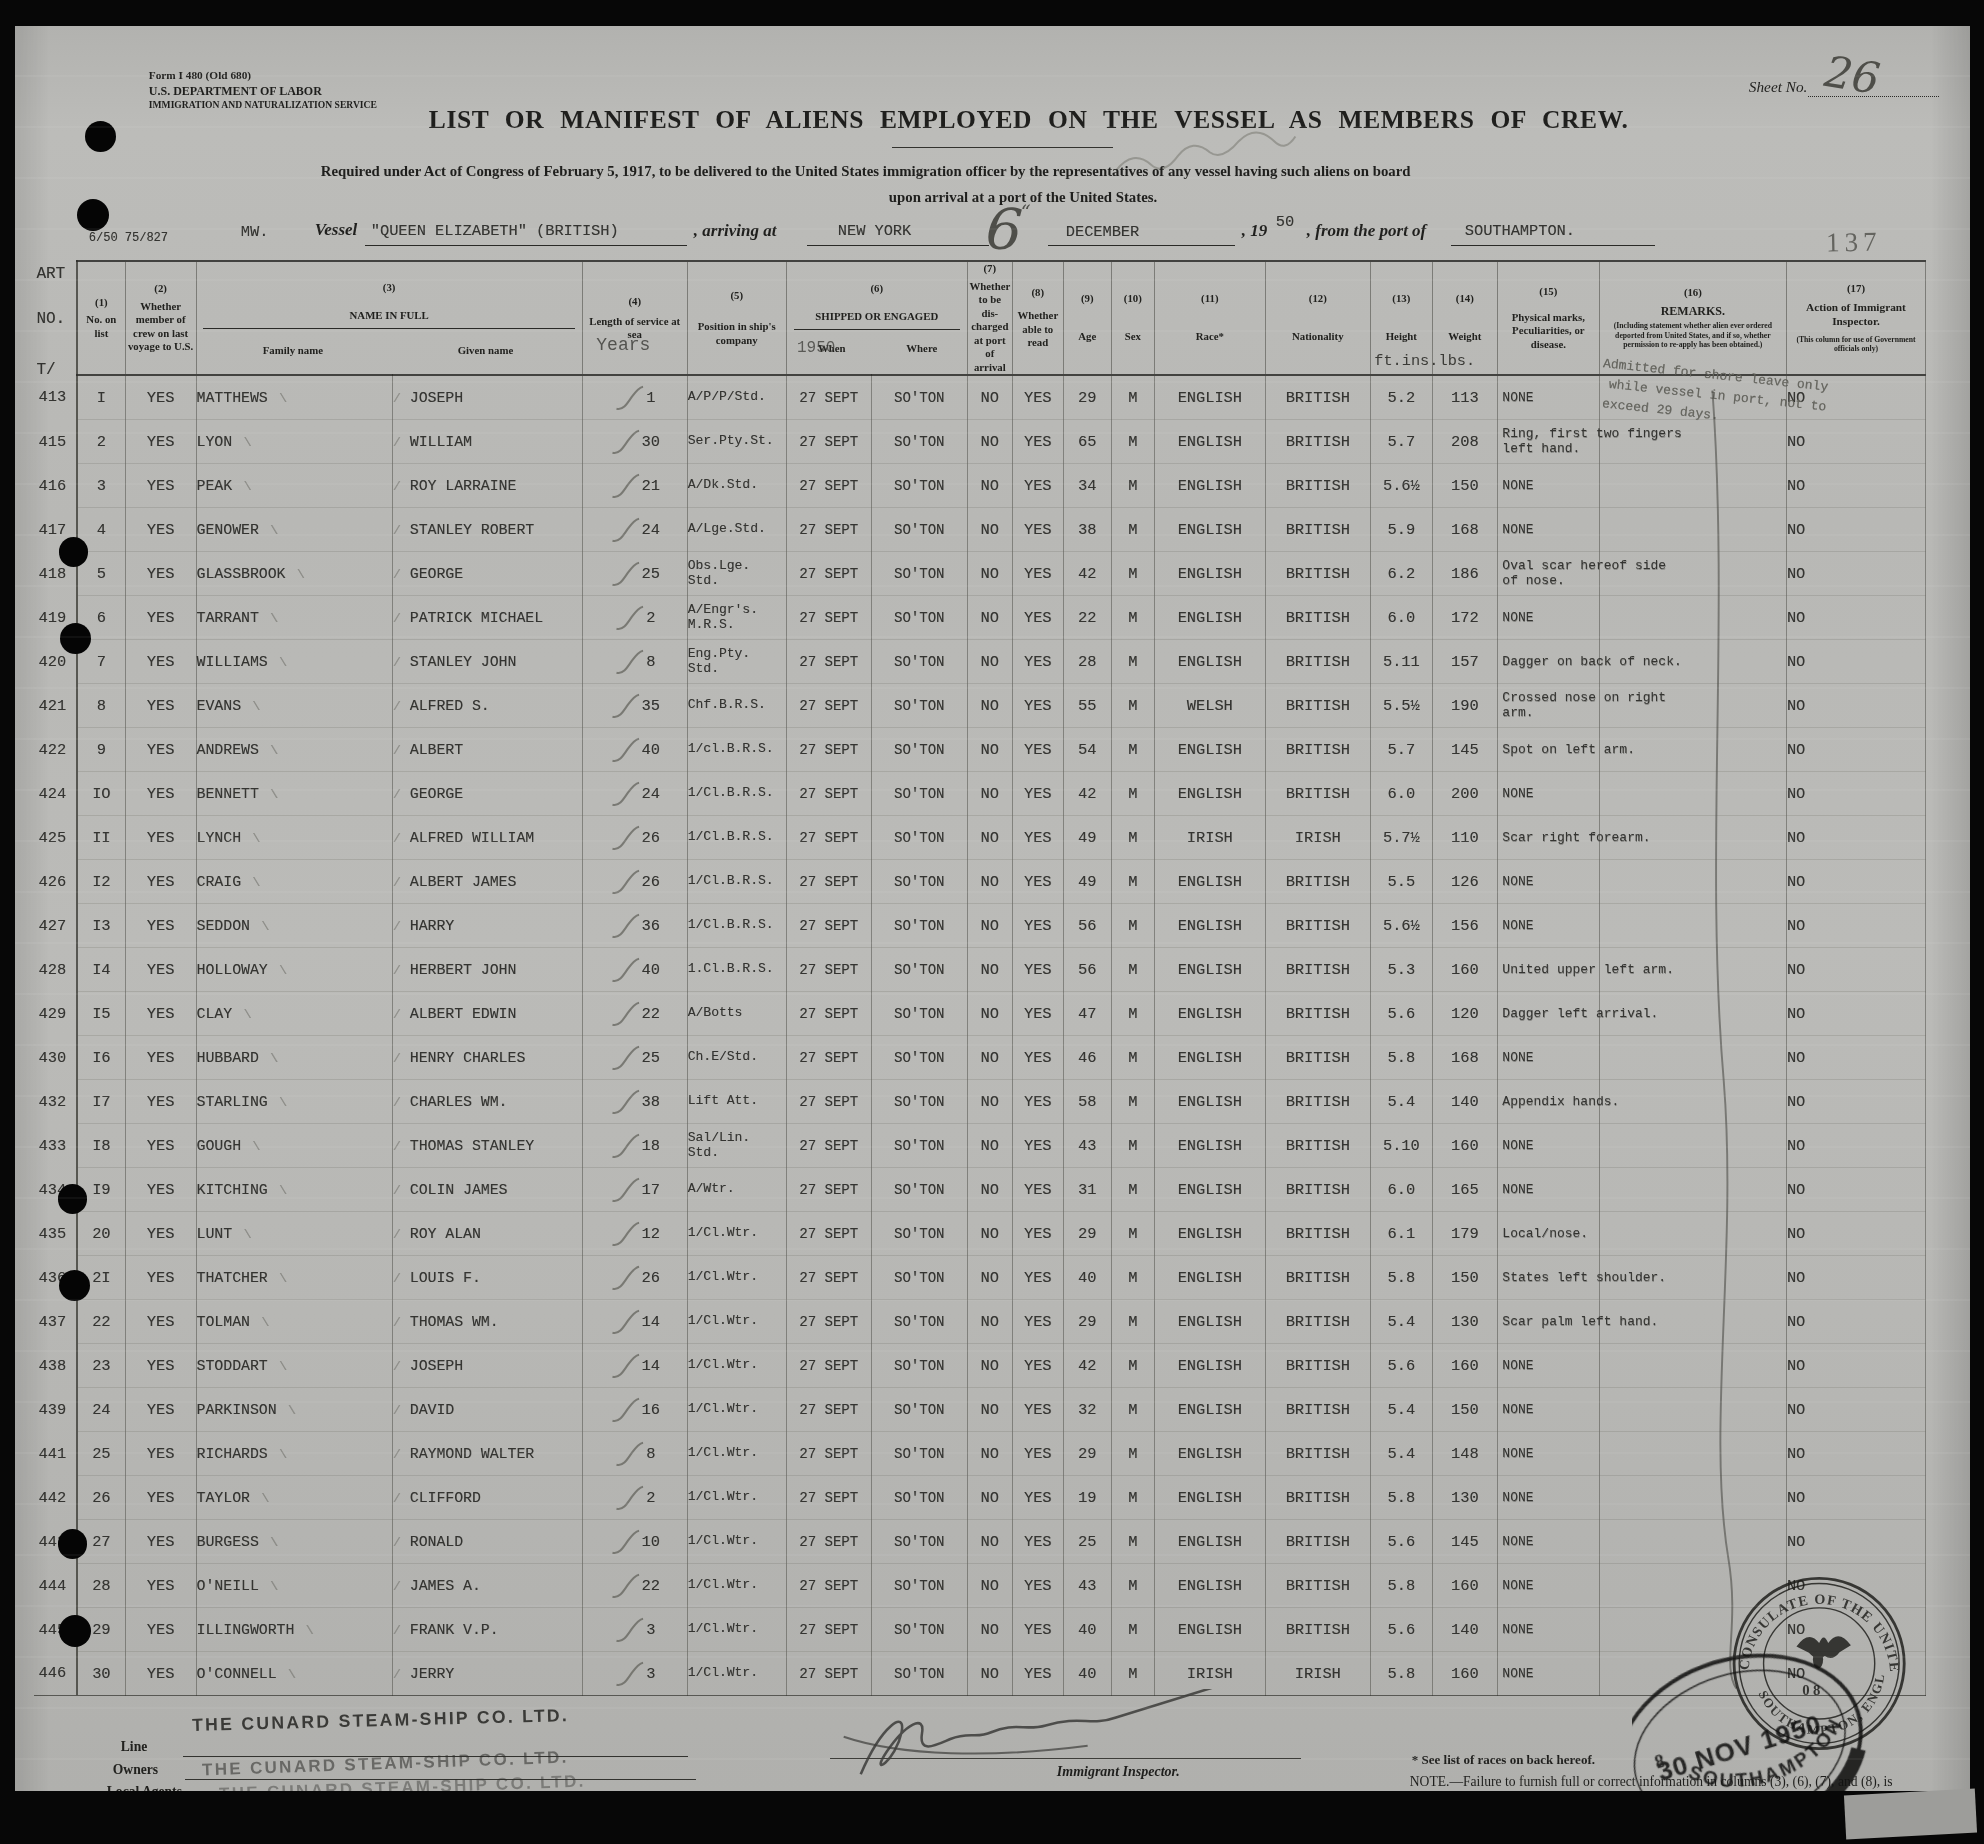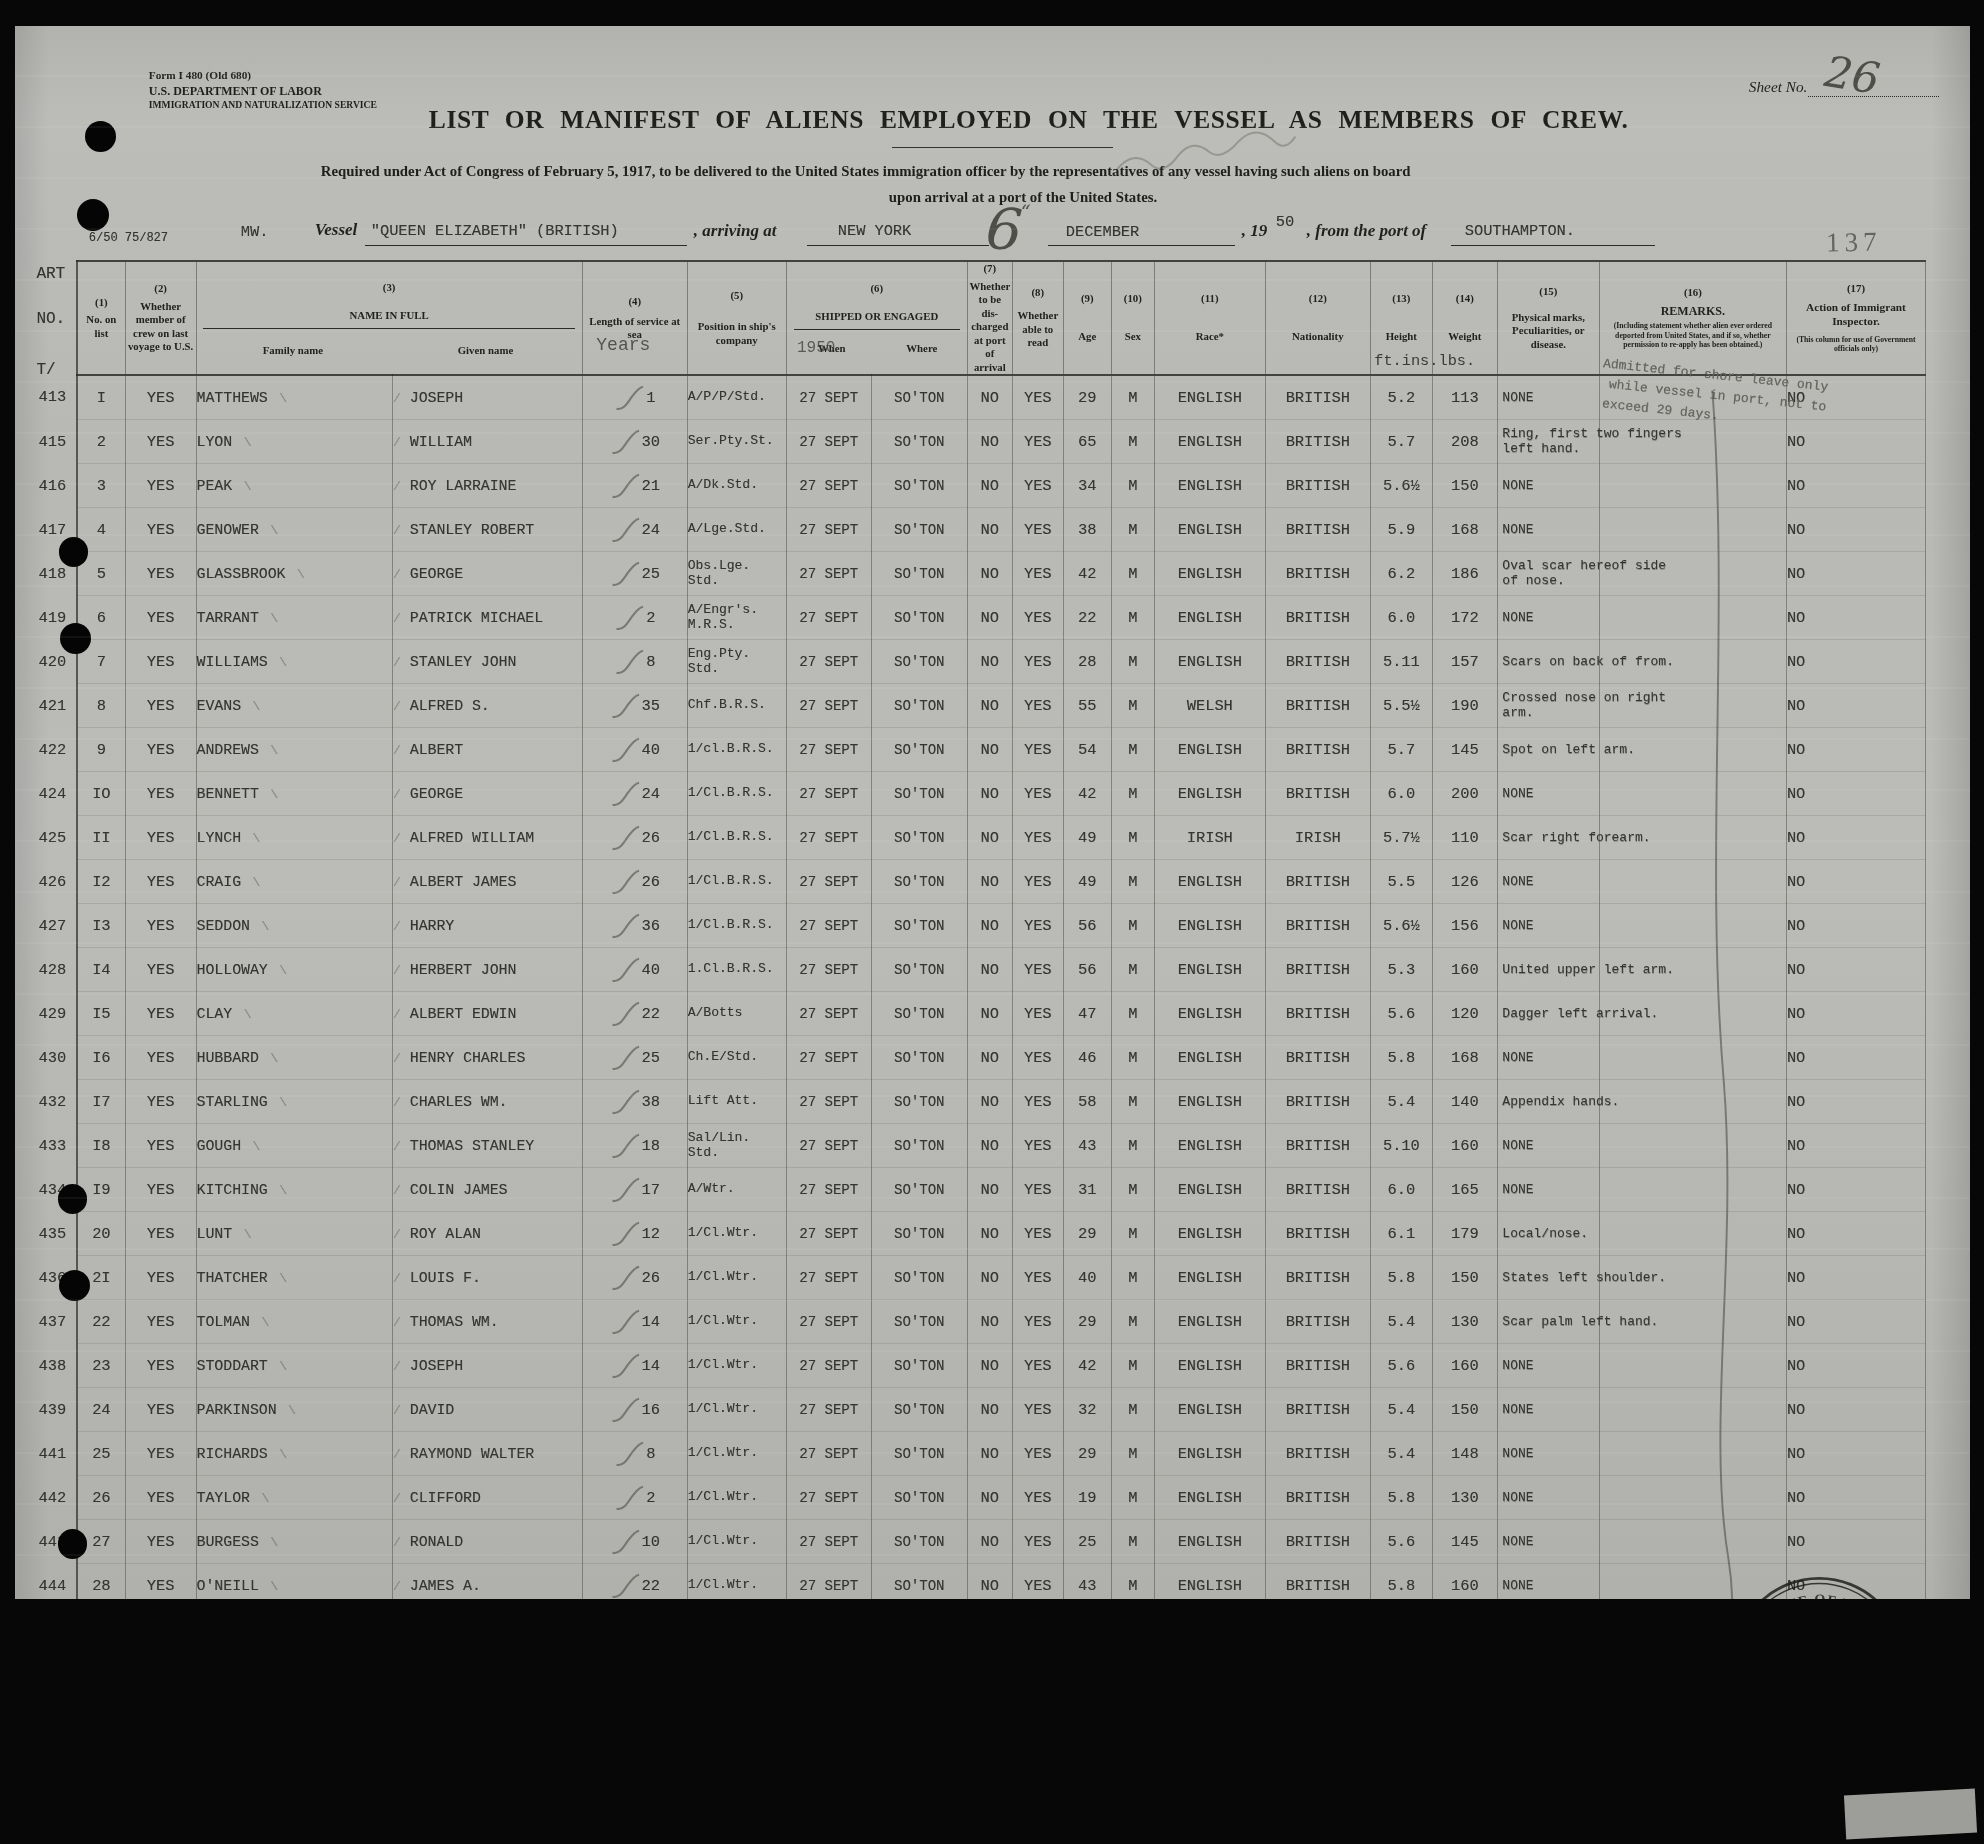--- a/index.html
+++ b/index.html
@@ -1,18 +1,18 @@
 <!DOCTYPE html>
 <html style="font-size:9px"><head>
 <meta charset="utf-8">
 <style>
   html,body{margin:0;padding:0;background:#070707;}
   body{width:1985px;height:1845px;position:relative;overflow:hidden;font-family:"Liberation Serif",serif;}
   .abs{position:absolute;}
-  .paper{position:absolute;left:14.8px;top:26px;width:1955px;height:1573px;overflow:hidden;
+  .paper{position:absolute;left:14.8px;top:26px;width:1955px;height:1765px;overflow:hidden;
     background:linear-gradient(180deg,#b2b2af 0%,#bcbcb9 6%,#b8b8b5 28%,#bbbbb8 52%,#b6b6b3 78%,#b0b0ad 100%);}
   .paper::after{content:"";position:absolute;inset:0;pointer-events:none;
     background:repeating-linear-gradient(180deg,rgba(255,255,255,0) 0 49px,rgba(255,255,255,.05) 49px 51px),
                linear-gradient(90deg,rgba(0,0,0,.08) 0 5.7px,rgba(0,0,0,0) 34px 98%,rgba(0,0,0,.12) 100%);}
   .p{font-family:"Liberation Serif",serif;color:#1f1f1d;}
   .t{font-family:"Liberation Mono","DejaVu Sans Mono",monospace;color:#343431;text-shadow:0.3px 0.3px 0.4px rgba(35,35,32,.35);}
   .it{font-style:italic;}
   .stampink{color:#4f4f4a;}
   
   .formblock div{font-weight:bold;line-height:1.35;}
@@ -393,21 +393,21 @@
       <td class="c-where t">SO'TON</td>
       <td class="c-dis t">NO</td>
       <td class="c-read t">YES</td>
       <td class="c-age t">28</td>
       <td class="c-sex t">M</td>
       <td class="c-race t">ENGLISH</td>
       <td class="c-nat t">BRITISH</td>
       <td class="c-ht t">5.11</td>
       <td class="c-wt t">157</td>
       <td class="c-marks t">
-              <div class="marksbox">Scars on back of from.</div>
+              <div class="marksbox">Dagger on back of neck.</div>
             </td>
       <td class="c-rem"></td>
       <td class="c-act t">NO</td>
     </tr>
           <tr>
       <td class="c-art t">421</td>
       <td class="c-no t">8</td>
       <td class="c-mem t">YES</td>
       <td class="c-fam t"><span>EVANS</span><span class="ptick">\</span></td>
       <td class="c-giv t"><span class="ptick2">/</span><span>ALFRED S.</span></td>

